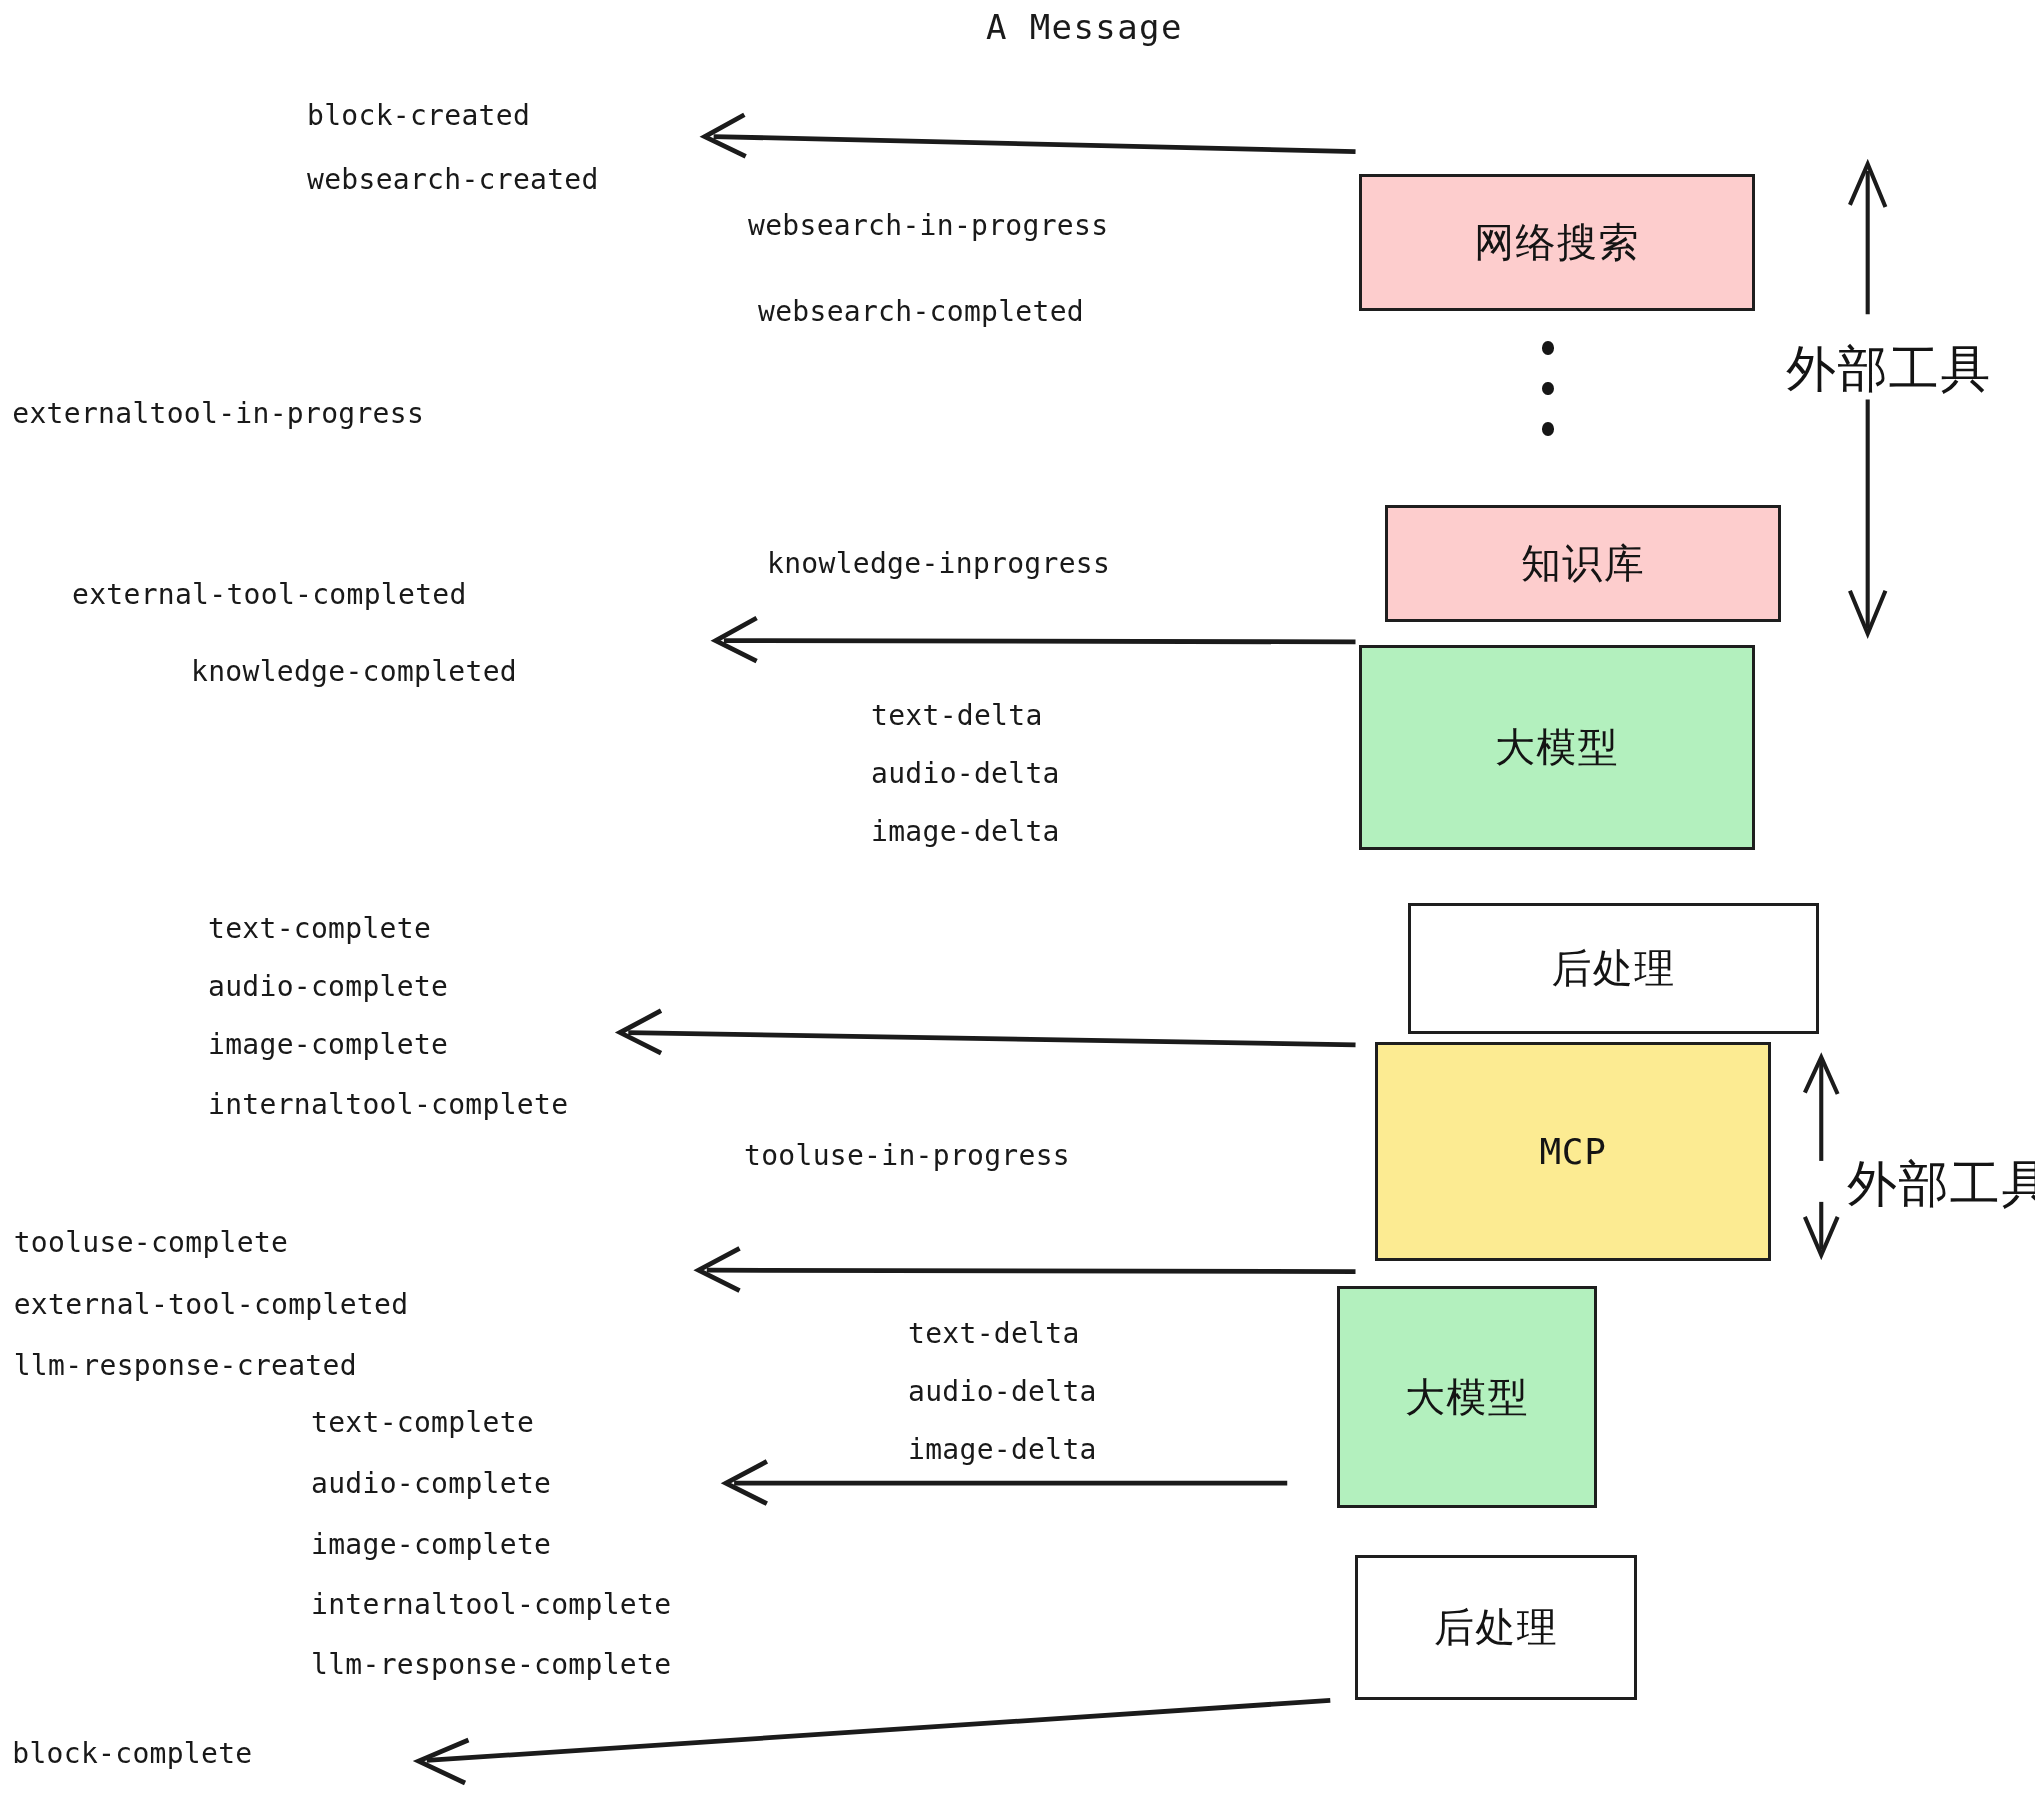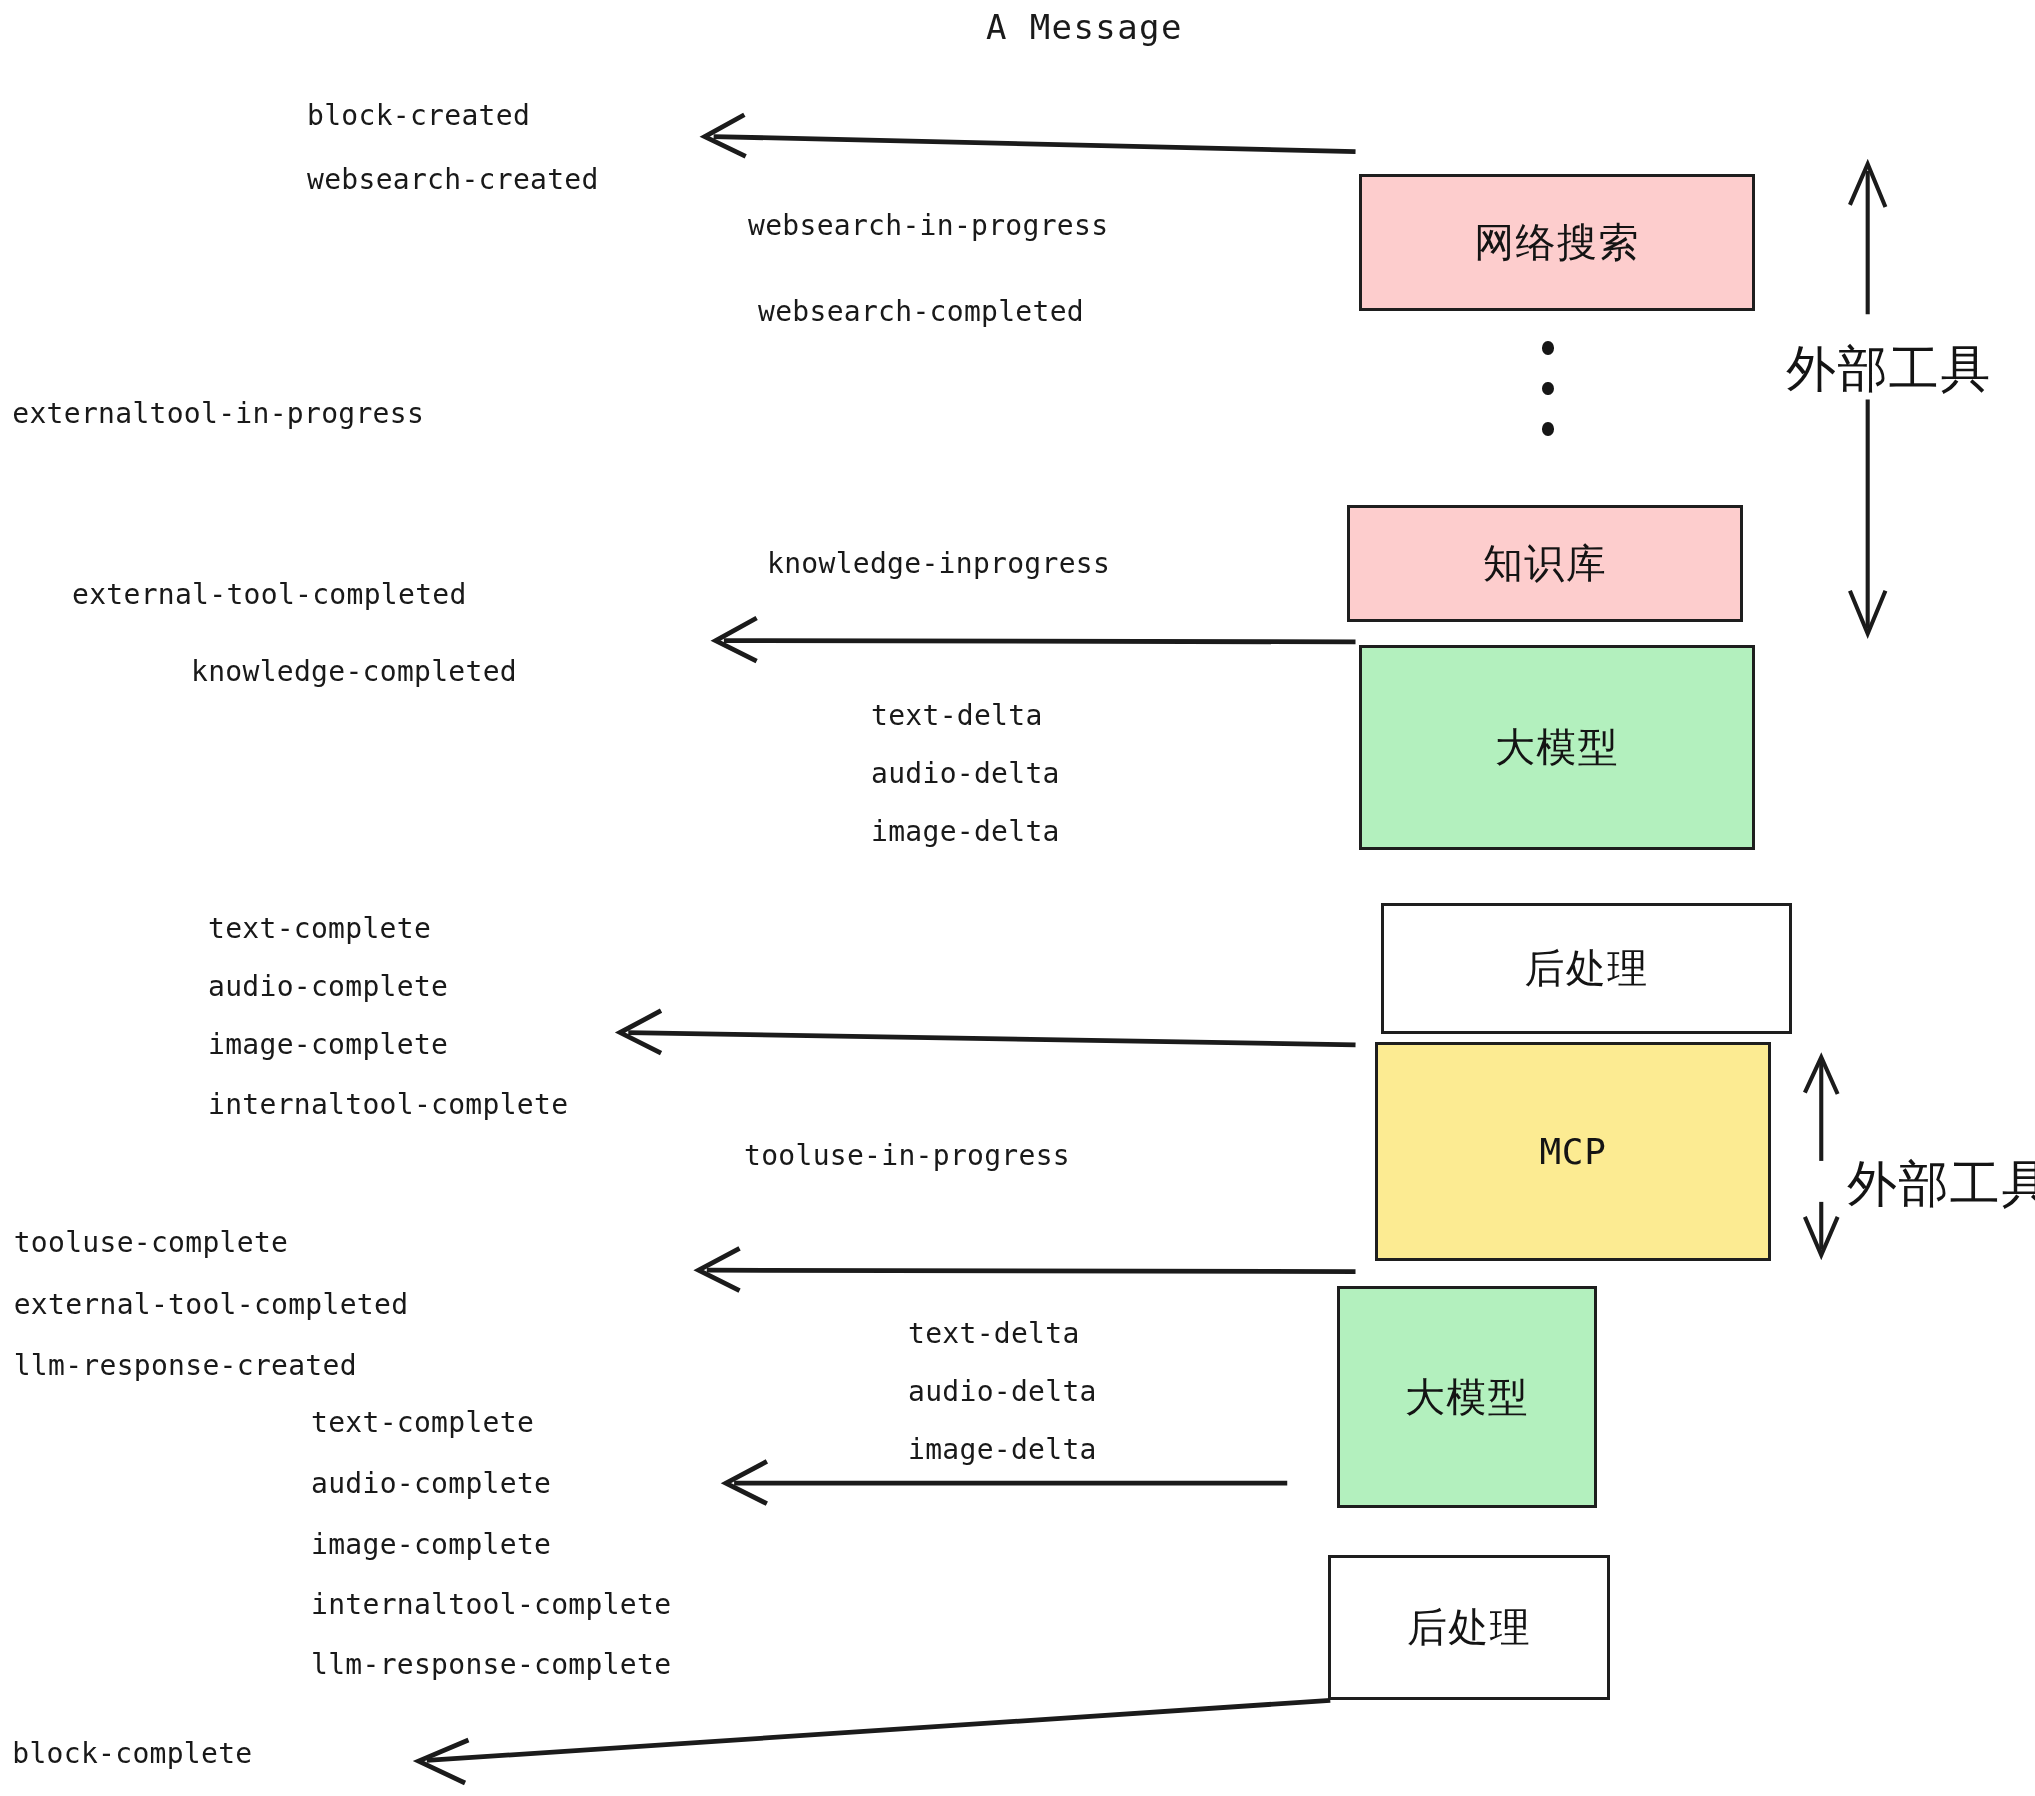--- a/index.html
+++ b/index.html
@@ -44,21 +44,21 @@
     align-items: center;
     justify-content: center;
     font-family: "DejaVu Sans", "Liberation Sans", sans-serif;
     color: #141414;
     font-size: 40px;
     letter-spacing: 1.4px;
   }
   .box.pink   { background: #fdcdcd; }
   .box.green  { background: #b3f0be; }
   .box.yellow { background: #fceb92; }
-  .box.white  { background: #ffffff; }
+  .box.white  { background: #ffffff; margin-left: 27px; }
   .box.latin {
     font-family: "DejaVu Sans Mono", "Liberation Mono", monospace;
     font-size: 36px;
     letter-spacing: 0.7px;
   }
 
   
   .side-label {
     position: absolute;
     white-space: nowrap;
@@ -181,21 +181,21 @@
   <div class="box pink" style="left:1359px; top:174px;  width:396px; height:137px;text-align:center;">
     <span>网络搜索</span>
   </div>
 
   <div class="vdots" style="left:1542px; top:341px;">
     <i></i>
       <i></i>
       <i></i>
   </div>
 
-  <div class="box pink" style="left:1347px; top:505px;  width:396px; height:117px;">
+  <div class="box pink" style="left:1385px; top:505px;  width:396px; height:117px;">
     <span>知识库</span>
   </div>
 
   <div class="box green" style="left:1359px; top:645px;  width:396px; height:205px;">
     <span>大模型</span>
   </div>
 
   <div class="box white" style="left:1381px; top:903px; width:411px; height:131px;">
     <span>后处理</span>
   </div>

